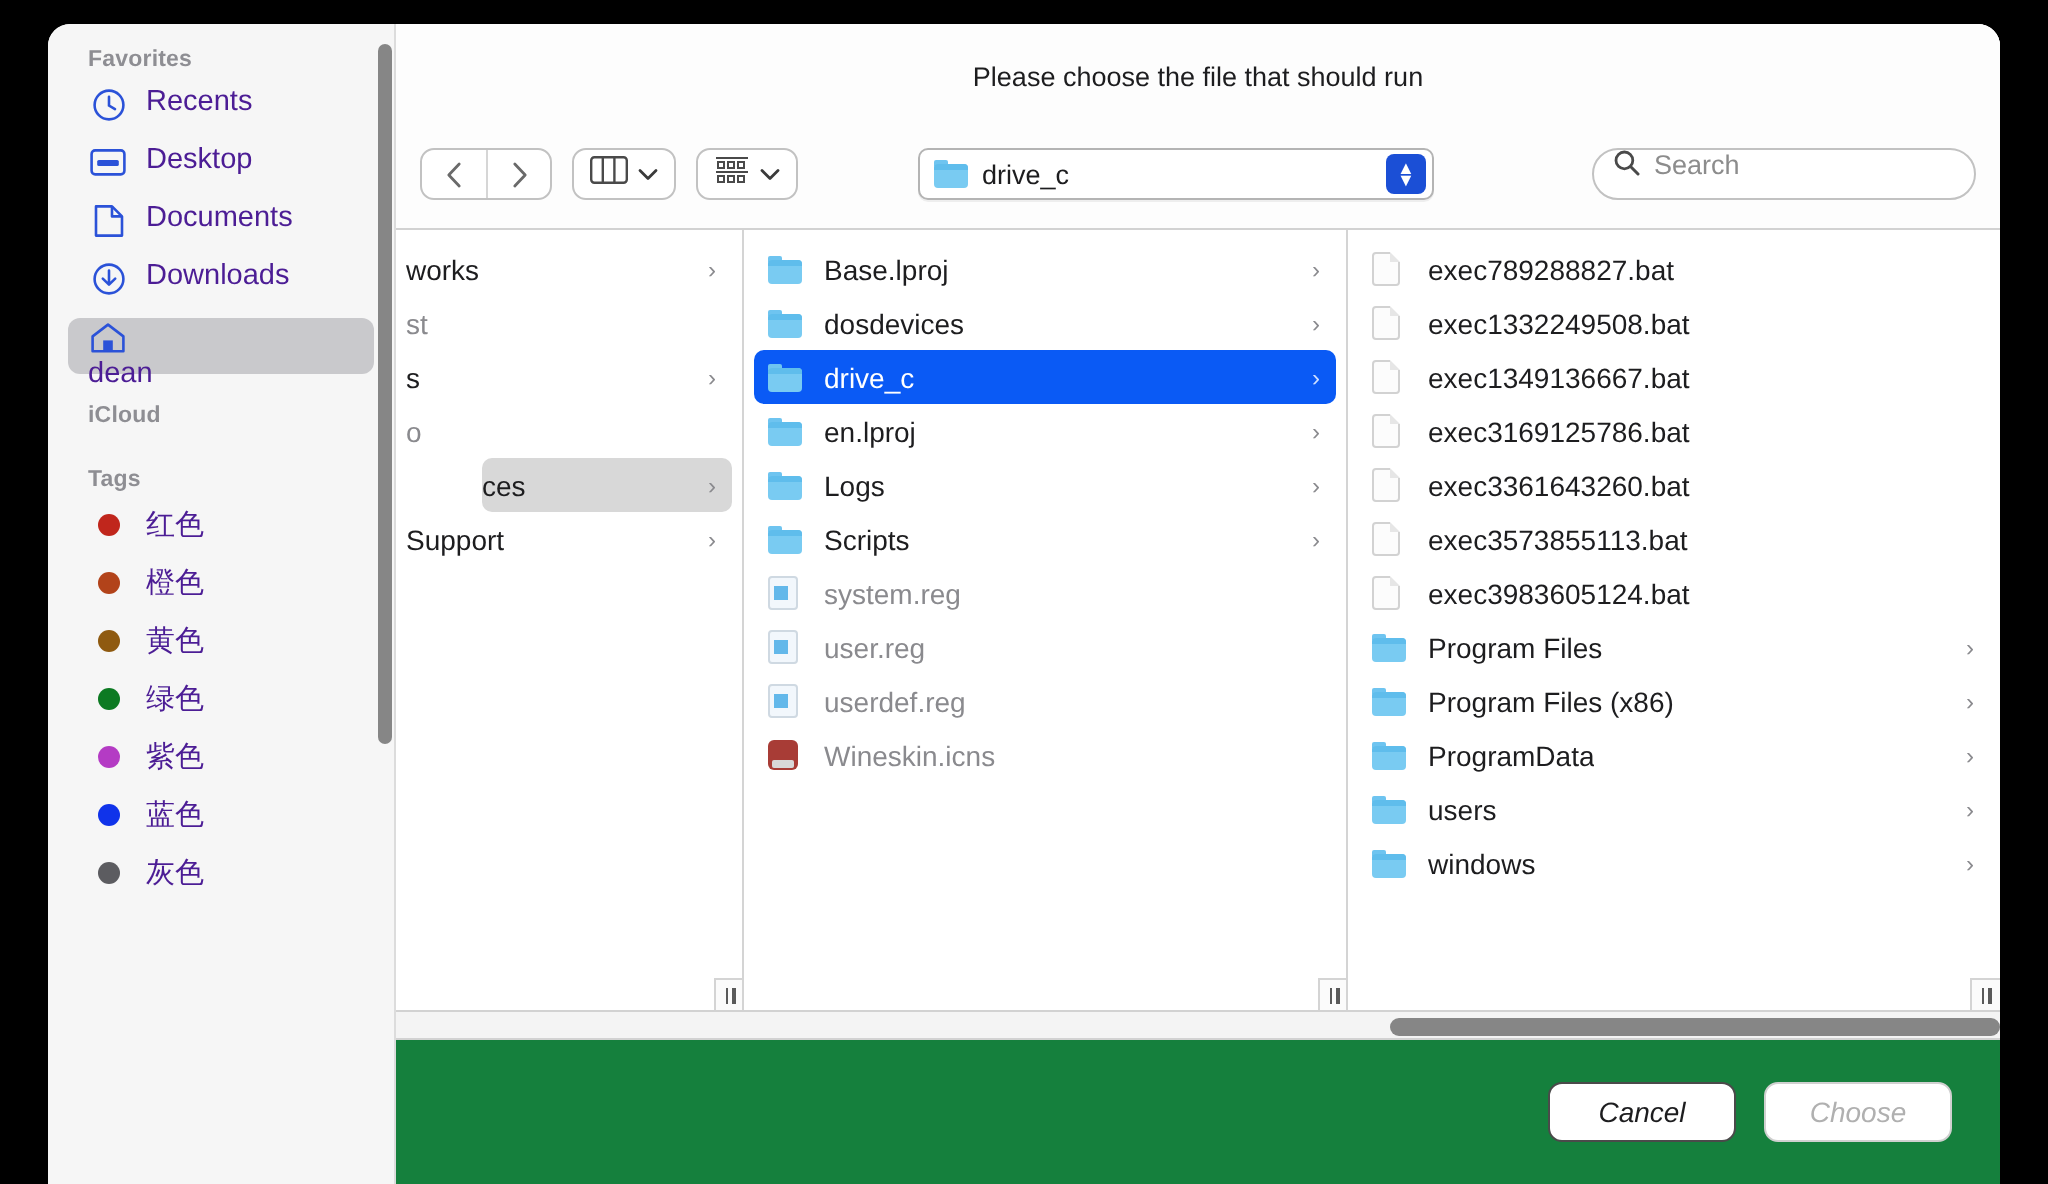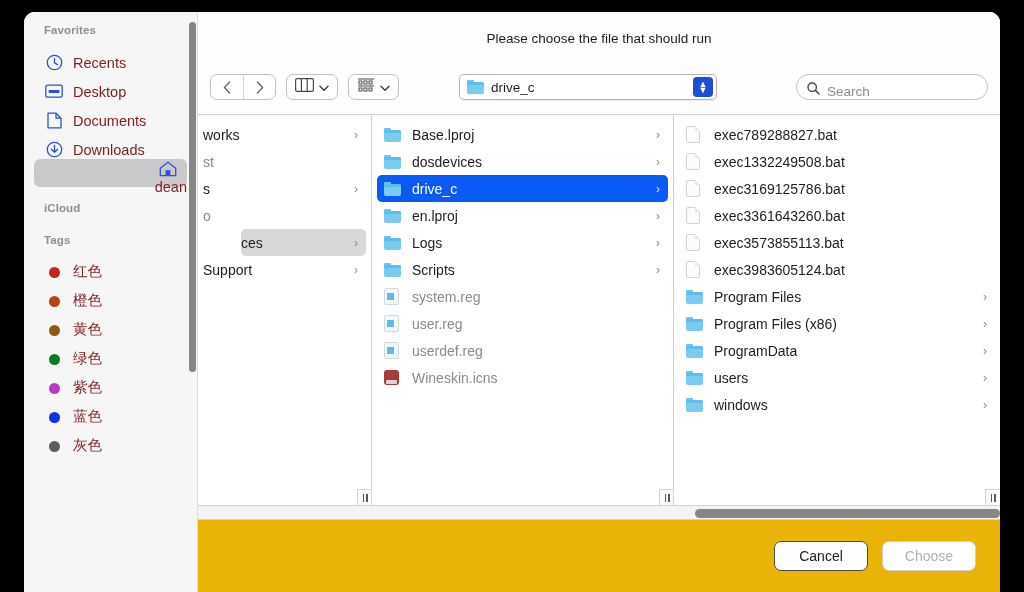--- a/index.html
+++ b/index.html
@@ -34,27 +34,27 @@
   }
   .sb-section {
     font-size: 11.5px;
     font-weight: bold;
     color: #8e8e93;
     padding: 6px 0 6px 20px;
     letter-spacing: .1px;
   }
   .sb-item {
     display: flex;
-    align-items: flex-end;
+    align-items: flex-start;
     height: 28px;
     margin: 1px 10px;
     padding-left: 10px;
     border-radius: 6px;
     font-size: 14.5px;
-    color: #7f1d1d;
+    color: #4c1d95;
     white-space: nowrap;
   }
   .sb-item.selected { background: #c9c9cc; flex-direction: column; }
   .sb-ico {
     width: 20px; height: 18px;
     margin-right: 9px;
     flex: 0 0 20px;
     display: flex; align-items: center; justify-content: center;
   }
   .sb-ico svg { display: block; }
@@ -139,21 +139,21 @@
     line-height: 6px;
   }
   .stepper span { font-size: 9px; display:block; }
 
   .searchbox {
     margin-left: auto;
     width: 192px; height: 26px;
     border: 1px solid #c2c2c2;
     border-radius: 13px;
     background: #fff;
-    display: flex; align-items: flex-end;
+    display: flex; align-items: flex-start;
     padding: 0 10px;
     gap: 7px;
   }
   .searchbox .ph { font-size: 13.5px; color: #8c8c8c; }
 
   
   .browser {
     flex: 1;
     display: flex;
     border-top: 1px solid #d2d2d2;
@@ -214,21 +214,22 @@
     width: 305px; height: 9px;
     background: #868686;
     border-radius: 5px;
   }
 
   .footer {
     height: 72px; flex: 0 0 72px;
     display: flex; align-items: center; justify-content: flex-end;
     padding-right: 24px;
     gap: 14px;
-    background: #eab308;
+    background: #15803d;
+    font-style: italic;
   }
   .btn {
     min-width: 94px; height: 30px;
     border-radius: 7px;
     border: 1px solid #b8b8b8;
     background: #fff;
     font-size: 14px;
     color: #1d1d1f;
     display: flex; align-items: center; justify-content: center;
   }
@@ -565,20 +566,26 @@
             <div class="row">
               <span class="fi">
                 <span class="doc"></span>
               </span>
               <span class="nm">exec1332249508.bat</span>
             </div>
             <div class="row">
               <span class="fi">
                 <span class="doc"></span>
               </span>
+              <span class="nm">exec1349136667.bat</span>
+            </div>
+            <div class="row">
+              <span class="fi">
+                <span class="doc"></span>
+              </span>
               <span class="nm">exec3169125786.bat</span>
             </div>
             <div class="row">
               <span class="fi">
                 <span class="doc"></span>
               </span>
               <span class="nm">exec3361643260.bat</span>
             </div>
             <div class="row">
               <span class="fi">

